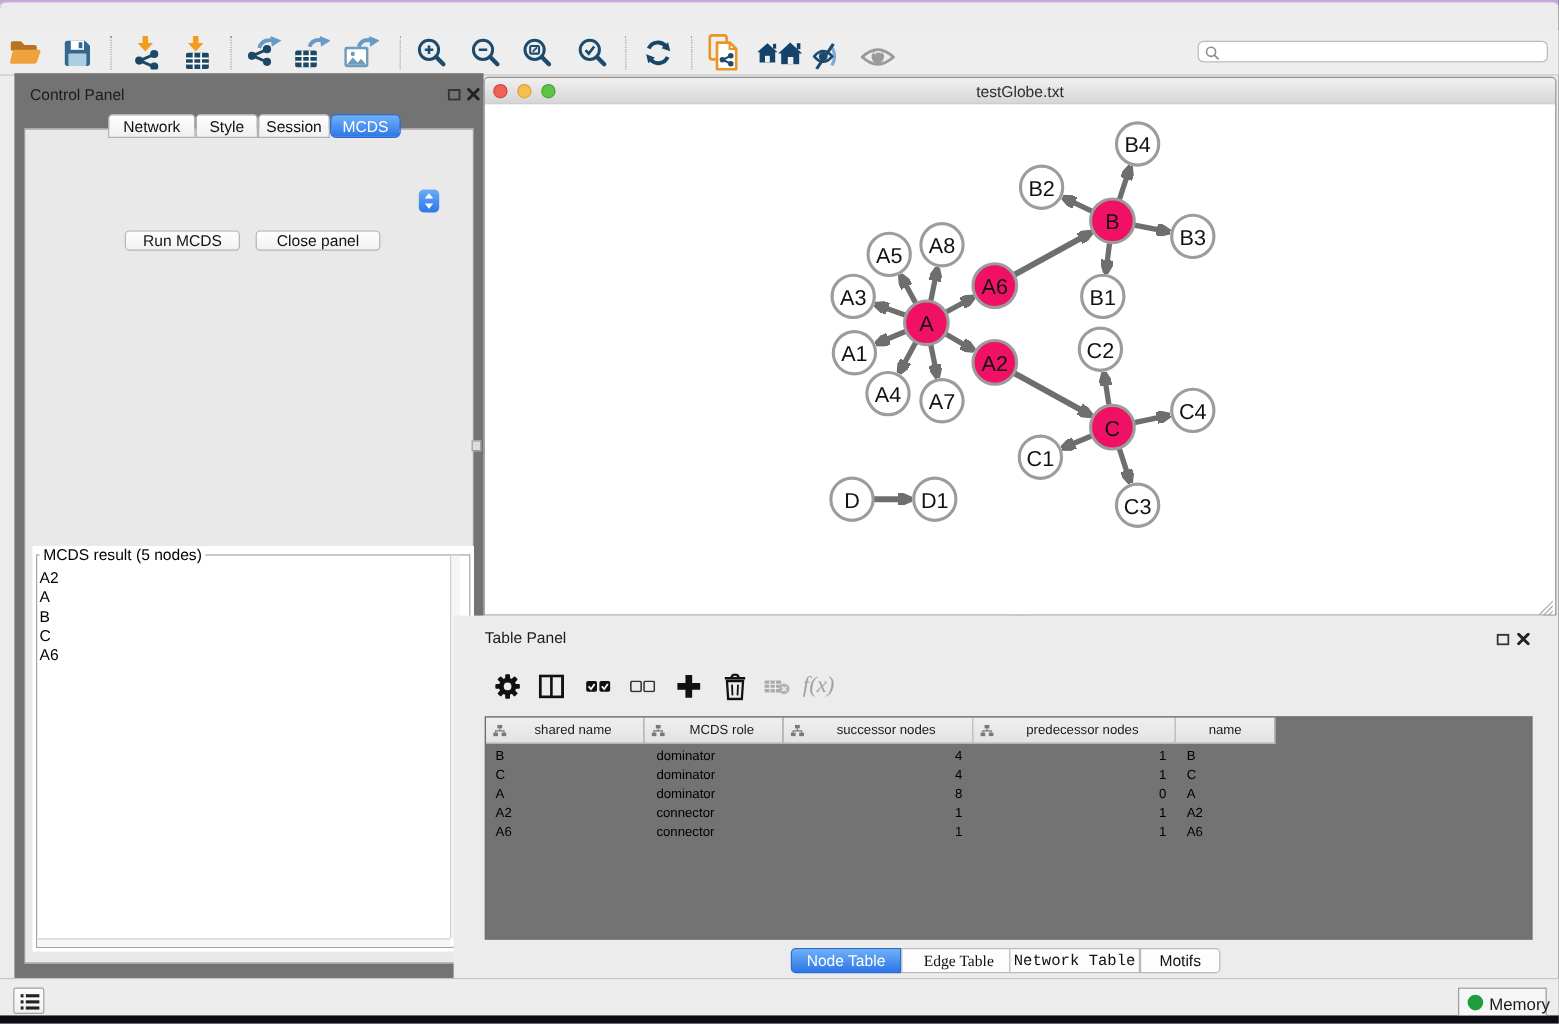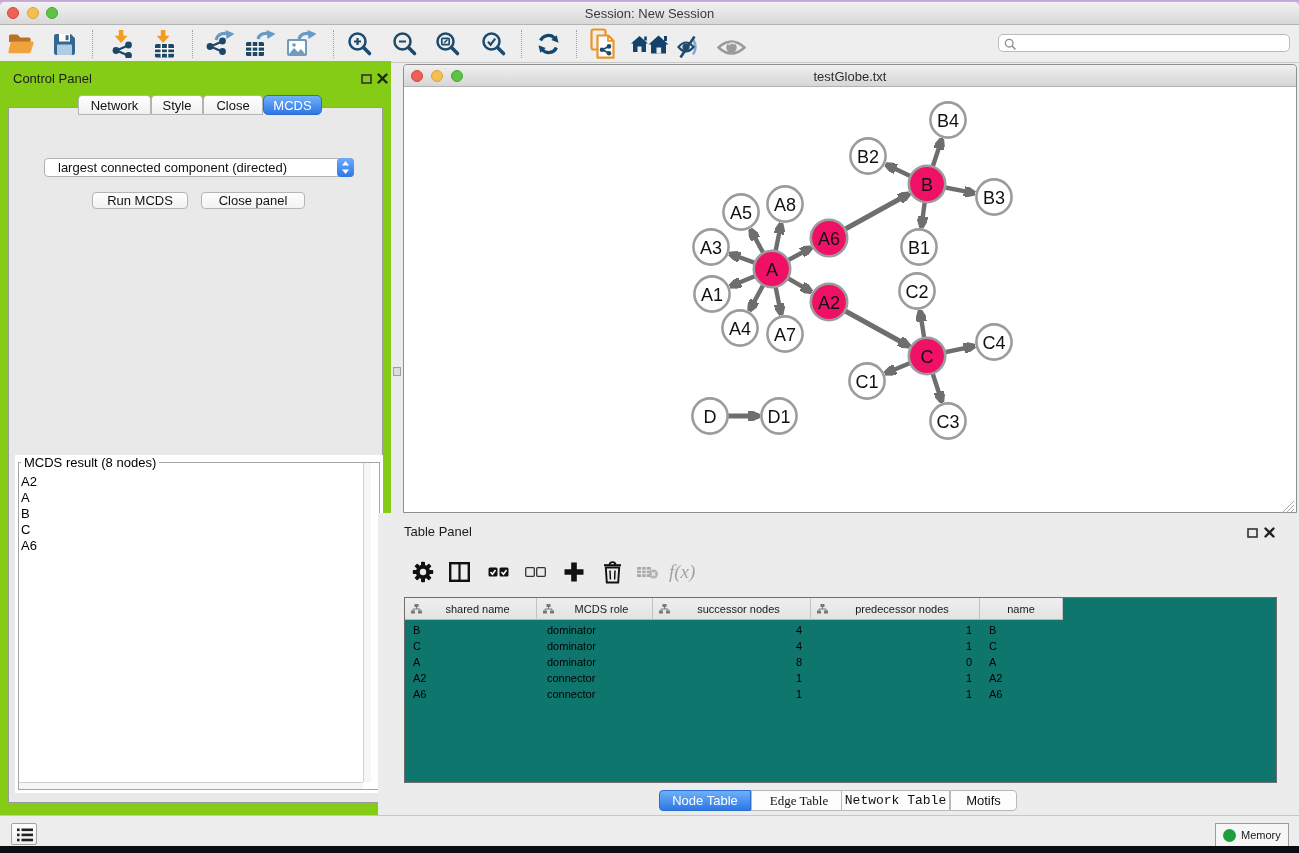--- a/index.html
+++ b/index.html
@@ -6,61 +6,55 @@
 body{font-family:"Liberation Sans",sans-serif;background:linear-gradient(180deg,#30507c 0px,#101218 2px,#0b0d13 7px);position:relative;}
 .abs{position:absolute;}
 #purple{left:0;top:0;width:1299px;height:6px;background:linear-gradient(180deg,#c3a3d6,#dccbec);}
 #win{left:0;top:2px;width:1299px;height:844px;background:#ececec;border-radius:5px 5px 0 0;overflow:hidden;}
 #titlebar{left:0;top:0;width:1299px;height:23px;background:linear-gradient(180deg,#f2f2f2,#d8d8d8);border-bottom:1px solid #b4b4b4;}
 .light{width:12px;height:12px;border-radius:50%;top:5px;}
 #titlebar .t{width:100%;text-align:center;top:4px;font-size:13px;color:#3a3a3a;}
 #toolbar{left:0;top:23px;width:1299px;height:38px;background:#eeeeee;border-bottom:1px solid #c8c8c8;}
 .sep{top:5px;height:28px;width:0;border-left:1px dotted #9f9f9f;}
 #search{left:998px;top:9px;width:292px;height:18px;background:#fff;border:1px solid #bbb;border-radius:5px;}
-#leftpanel{left:0;top:59px;width:391px;height:756px;background:#84cc16;}
+#leftpanel{left:12px;top:59px;width:391px;height:756px;background:#737373;}
 .paneltitle{font-size:13px;color:#1c1c1c;}
 #cpbox{left:8px;top:46px;width:375px;height:696px;background:#e9e9e9;border:1px solid #9b9b9b;}
 .tab{top:34px;height:20px;border:1px solid #b3b3b3;background:linear-gradient(180deg,#ffffff,#f0f0f0);font-size:13px;color:#111;text-align:center;line-height:19px;border-radius:4px 4px 0 0;}
 .tabsel{background:linear-gradient(180deg,#71b1f8,#2d77e6);color:#fff;border:1px solid #2a6cd0;border-radius:5px;}
 #optlabel{left:45px;top:75px;width:310px;text-align:center;font-size:13px;color:#141414;}
 #dropdown{left:44px;top:97px;width:310px;height:19px;background:#fff;border:1px solid #b2b2b2;border-radius:4px;font-size:13px;color:#111;line-height:17px;padding-left:13px;}
 #ddbtn{left:337px;top:97px;width:17px;height:19px;border-radius:4px;background:linear-gradient(180deg,#6cacf8,#2d77e8);}
 .btn{top:131px;height:17px;background:linear-gradient(180deg,#fefefe,#f2f2f2);border:1px solid #b5b5b5;border-radius:4px;font-size:13px;color:#141414;text-align:center;line-height:15px;}
 #mcdsbox{left:15px;top:394px;width:368px;height:338px;background:#fff;}
 #fset{left:3px;top:7px;width:362px;height:328px;border:1px solid #a5a5a5;}
 #legend{left:6px;top:0px;font-size:13px;color:#000;background:#fff;padding:0 3px;line-height:15px;}
 #mcdslist{left:6px;top:19px;font-size:13px;color:#000;line-height:16px;}
 #vsb{left:348px;top:8px;width:8px;height:319px;background:#f6f6f6;border-left:1px solid #cfcfcf;}
 #hsb{left:4px;top:327px;width:344px;height:7px;background:#f6f6f6;border-top:1px solid #cfcfcf;}
 #gutter-h{left:393px;top:365px;width:8px;height:9px;background:#dcdcdc;border:1px solid #9f9f9f;}
 #gutter-v{left:845px;top:511px;width:10px;height:5px;background:#dcdcdc;border:1px solid #9f9f9f;}
 #netwin{left:403px;top:62px;width:894px;height:449px;background:#fff;border:1px solid #8f8f8f;border-radius:4px 4px 0 0;padding-left:13px;}
 #nettitle{left:0;top:0;width:892px;height:22px;background:linear-gradient(180deg,#f0f0f0,#d6d6d6);border-bottom:1px solid #b2b2b2;border-radius:4px 4px 0 0;}
 #nettitle .t{width:100%;text-align:center;top:4px;font-size:13px;color:#2e2e2e;}
 #tpanel{left:378px;top:511px;width:908px;height:304px;background:#ececec;}
-#tbox{left:26px;top:84px;width:873px;height:186px;background:#0f766e;border:1px solid #6e6e6e;}
+#tbox{left:26px;top:84px;width:873px;height:186px;background:#737373;border:1px solid #6e6e6e;}
 .hdr{top:0;height:22px;background:linear-gradient(180deg,#efefef,#e3e3e3);border-right:1px solid #c2c2c2;border-bottom:1px solid #b5b5b5;}
 .hdrtxt{width:100%;text-align:center;top:5px;font-size:11px;color:#1a1a1a;}
 .cell{font-size:11px;color:#000;position:absolute;}
 .btab{top:277px;height:21px;border:1px solid #b9b9b9;background:#fdfdfd;font-size:13px;color:#111;text-align:center;line-height:20px;}
 .btabsel{background:linear-gradient(180deg,#6fb0f8,#2d77e6);color:#fff;border:1px solid #2a6cd0;border-radius:4px 0 0 4px;}
 #statusbar{left:0;top:813px;width:1299px;height:33px;background:#ededed;border-top:1px solid #c6c6c6;}
 #listbtn{left:11px;top:7px;width:26px;height:22px;background:linear-gradient(180deg,#fdfdfd,#efefef);border:1px solid #a3a3a3;border-radius:2px;}
-#membtn{left:1215px;top:7px;width:74px;height:24px;background:#f6f6f6;border:1px solid #9c9c9c;font-size:11px;color:#1a1a1a;}
+#membtn{left:1215px;top:7px;width:74px;height:24px;background:#f6f6f6;border:1px solid #9c9c9c;font-size:14px;color:#1a1a1a;}
 svg{display:block;}
 svg text{font-family:"Liberation Sans",sans-serif;}
 </style></head><body>
 <div class="abs" id="purple"></div>
 <div class="abs" id="win">
-<div class="abs" id="titlebar">
- <div class="abs light" style="left:7px;background:#ee6156;border:1px solid #d8453c;"></div>
- <div class="abs light" style="left:27px;background:#f5bf4f;border:1px solid #dfa13b;"></div>
- <div class="abs light" style="left:46px;background:#5ec344;border:1px solid #48a538;"></div>
- <div class="abs t">Session: New Session</div>
-</div>
 <div class="abs" id="toolbar">
 <svg class="abs" style="left:7px;top:6px" width="28" height="26" viewBox="0 0 28 26">
  <path d="M2 5 q0-1.6 1.6-1.6 h6.8 l3 3 h8.6 q1.6 0 1.6 1.6 v3 H2 z" fill="#b97325"></path>
  <path d="M4.6 10.5 h20.9 q1.7 0 1.2 1.6 l-2.9 8.6 q-0.5 1.5-2.1 1.5 H2.6 q-1.6 0-1.2-1.5 l2-8.7 q0.4-1.5 1.2-1.5 z" fill="#f0a33c"></path>
 </svg>
 <svg class="abs" style="left:51px;top:6px" width="27" height="27" viewBox="0 0 27 27">
  <path d="M3 5.2 q0-2.2 2.2-2.2 h14.6 l4.2 4.2 v14.6 q0 2.2-2.2 2.2 H5.2 q-2.2 0-2.2-2.2 z" fill="#34688f"></path>
  <rect x="8" y="3" width="11" height="7.5" fill="#fff"></rect>
         <rect x="14.6" y="4.2" width="3" height="5" fill="#34688f"></rect>
  <rect x="6" y="13.5" width="15" height="10.5" rx="1" fill="#aecde2"></rect>
@@ -184,34 +178,33 @@
  <div class="abs paneltitle" style="left:13px;top:10px">Control Panel</div>
  <svg class="abs" style="left:361px;top:13px" width="11" height="10" viewBox="0 0 11 10">
         <rect x="1" y="1" width="9" height="8" fill="none" stroke="#333" stroke-width="1.6"></rect>
       </svg>
  <svg class="abs" style="left:377px;top:12px" width="11" height="11" viewBox="0 0 11 11">
         <path d="M1.5 1.5 L9.5 9.5 M9.5 1.5 L1.5 9.5" stroke="#222" stroke-width="2.4" stroke-linecap="round"></path>
       </svg>
  <div class="abs" id="cpbox"></div>
  <div class="abs tab" style="left:78px;width:73px;">Network</div>
  <div class="abs tab" style="left:151px;width:52px;">Style</div>
- <div class="abs tab" style="left:203px;width:60px;">Close</div>
+ <div class="abs tab" style="left:203px;width:60px;">Session</div>
  <div class="abs tab tabsel" style="left:263px;width:59px;">MCDS</div>
- <div class="abs" id="dropdown">largest connected component (directed)</div>
  <div class="abs" id="ddbtn">
         <svg class="abs" style="left:3px;top:2px" width="11" height="15" viewBox="0 0 11 15">
           <path d="M5.5 1 L9 5.5 H2 z" fill="#fff"></path>
           <path d="M5.5 14 L2 9.5 H9 z" fill="#fff"></path>
         </svg>
       </div>
  <div class="abs btn" style="left:92px;width:96px;text-align:center;">Run MCDS</div>
  <div class="abs btn" style="left:201px;width:104px;">Close panel</div>
  <div class="abs" id="mcdsbox">
    <div class="abs" id="fset"></div>
-   <div class="abs" id="legend">MCDS result (8 nodes)</div>
+   <div class="abs" id="legend">MCDS result (5 nodes)</div>
    <div class="abs" id="mcdslist">A2<br>A<br>B<br>C<br>A6</div>
    <div class="abs" id="vsb"></div>
    <div class="abs" id="hsb"></div>
  </div>
 </div>
 <div class="abs" id="gutter-h"></div>
 <div class="abs" id="gutter-v"></div>
 <div class="abs" id="netwin">
  <div class="abs" id="nettitle">
   <div class="abs light" style="left:7px;top:5px;background:#ee6156;border:1px solid #d8453c;"></div>

